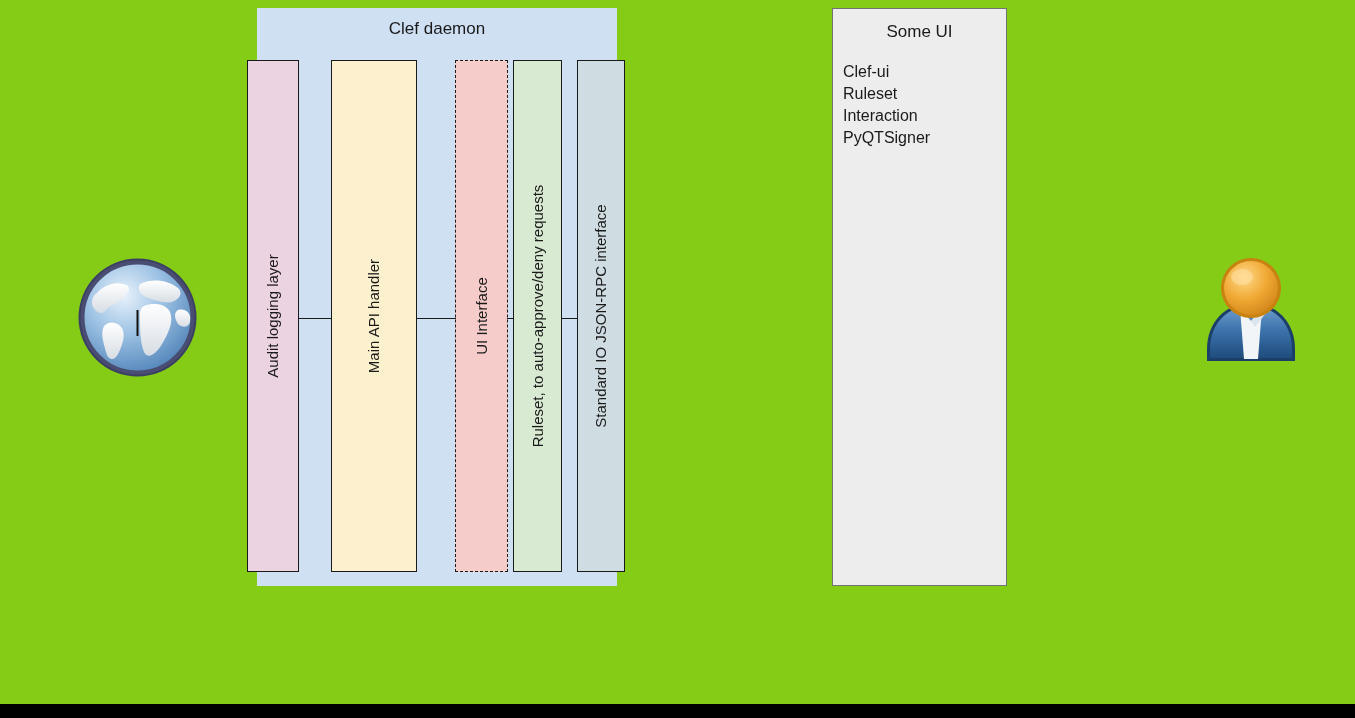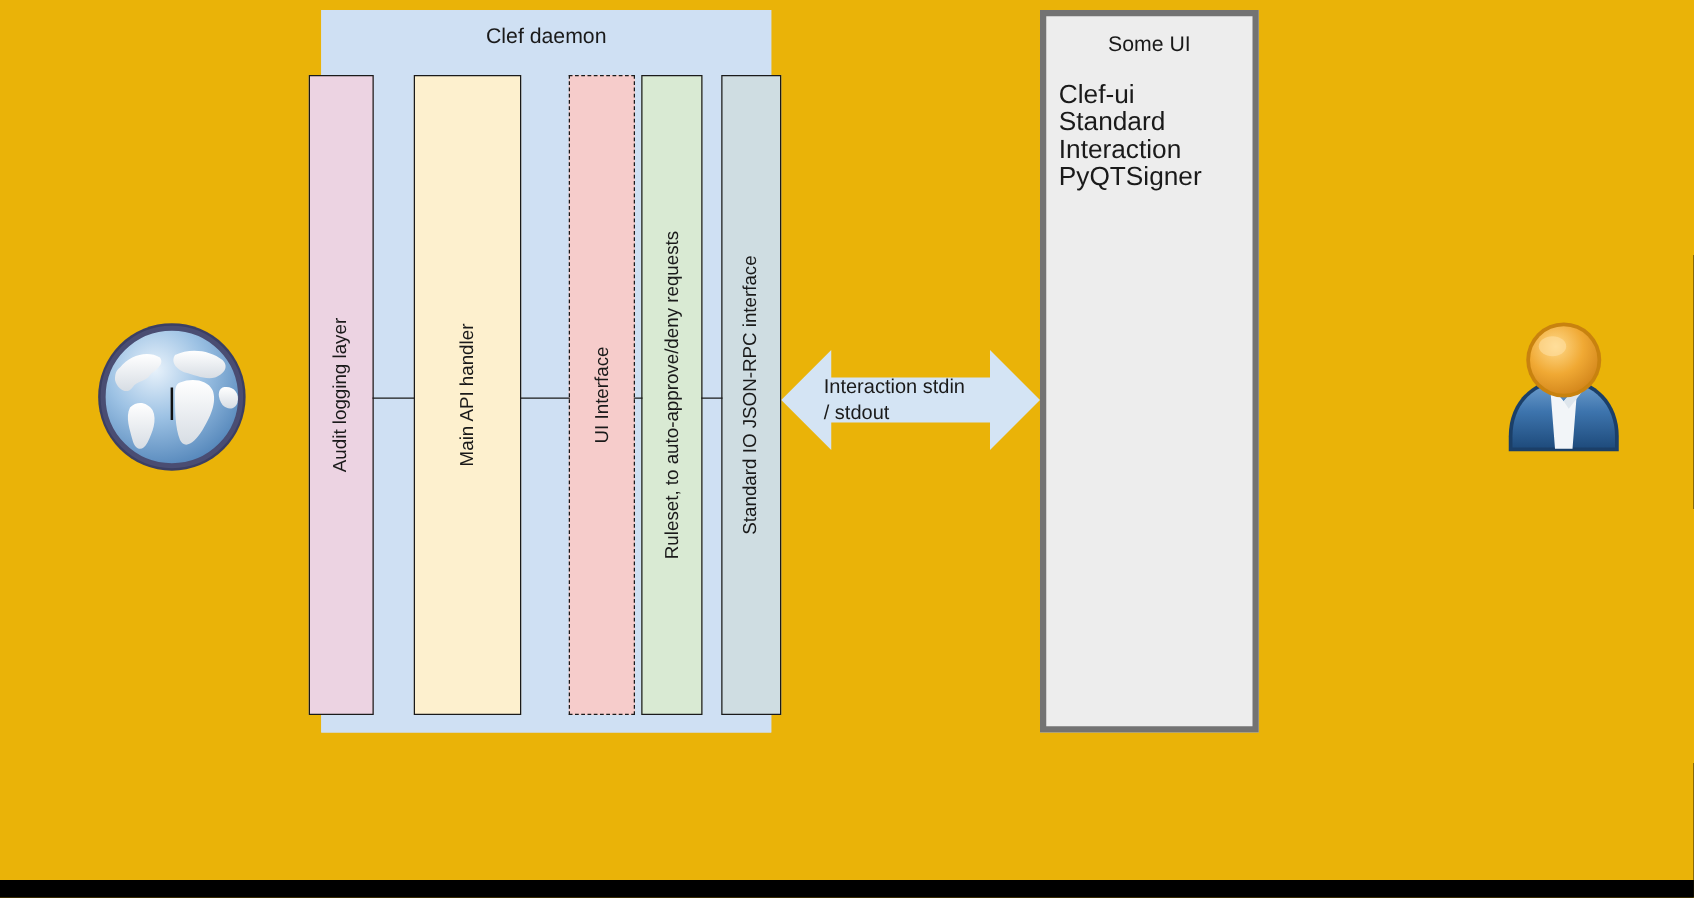--- a/index.html
+++ b/index.html
@@ -14,21 +14,21 @@
     overflow: hidden;
     font-family: "Liberation Sans", sans-serif;
     color: #1a1a1a;
   }
 
   .canvas {
     position: absolute;
     left: 0; top: 0;
     width: 1355px;
     height: 704px;
-    background: #eab308;
+    background: #84cc16;
   }
 
   
   #clef-daemon-container {
     position: absolute;
     left: 257px;
     top: 8px;
     width: 360px;
     height: 578px;
     background: #cfe0f3;
@@ -83,37 +83,37 @@
   #connector-ruleset-io   { left: 561px; top: 318px; width: 17px; }
 
   
   #some-ui-panel {
     position: absolute;
     left: 832px;
     top: 8px;
     width: 175px;
     height: 578px;
     background: #ededed;
-    border: 5px solid #737373;
+    border: 1px solid #737373;
     box-sizing: border-box;
   }
   #some-ui-title {
     position: absolute;
     left: 0;
     top: 12px;
     width: 100%;
     text-align: center;
     font-size: 17px;
     line-height: 22px;
   }
   #some-ui-list {
     position: absolute;
     left: 10px;
     top: 52px;
-    font-size: 21px;
+    font-size: 16px;
     line-height: 22px;
   }
   #some-ui-list div { white-space: nowrap; }
 
   
   .dbl-arrow {
     position: absolute;
     top: 280px;
     height: 80px;
   }
@@ -205,33 +205,26 @@
 
   <div class="vbox" id="box-stdio-jsonrpc">
     <span class="vlabel">Standard IO JSON-RPC interface</span>
   </div>
 
   <div class="connector" id="connector-audit-main"></div>
   <div class="connector" id="connector-main-ui"></div>
   <div class="connector" id="connector-ui-ruleset"></div>
   <div class="connector" id="connector-ruleset-io"></div>
 
-  <div class="dbl-arrow" id="arrow-daemon-ui">
-    <svg viewBox="0 0 207 80" width="207" height="80">
-      <polygon points="0,40 40,0 40,22 167,22 167,0 207,40 167,80 167,58 40,58 40,80" fill="#d4e4f4"></polygon>
-    </svg>
-    <span class="arrow-label">Interaction stdin
-/ stdout</span>
-  </div>
 
   <div id="some-ui-panel">
     <div id="some-ui-title">Some UI</div>
     <div id="some-ui-list">
       <div>Clef-ui</div>
-      <div>Standard</div>
+      <div>Ruleset</div>
       <div>Interaction</div>
       <div>PyQTSigner</div>
     </div>
   </div>
 
 
   <div id="user-icon">
     <svg viewBox="0 0 96 110" width="96" height="110">
       <defs>
         <radialGradient id="headGrad" cx="38%" cy="30%" r="75%">

